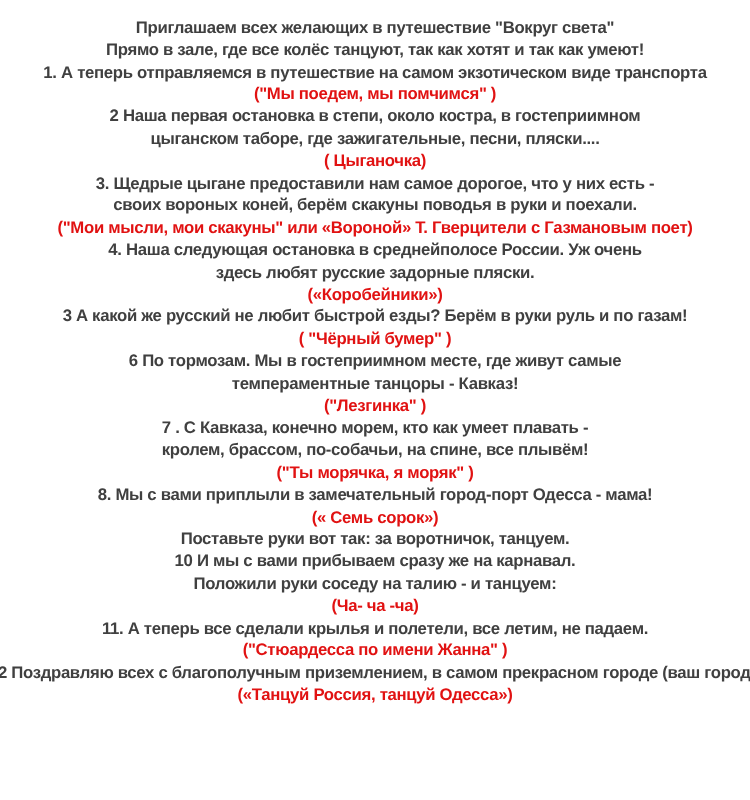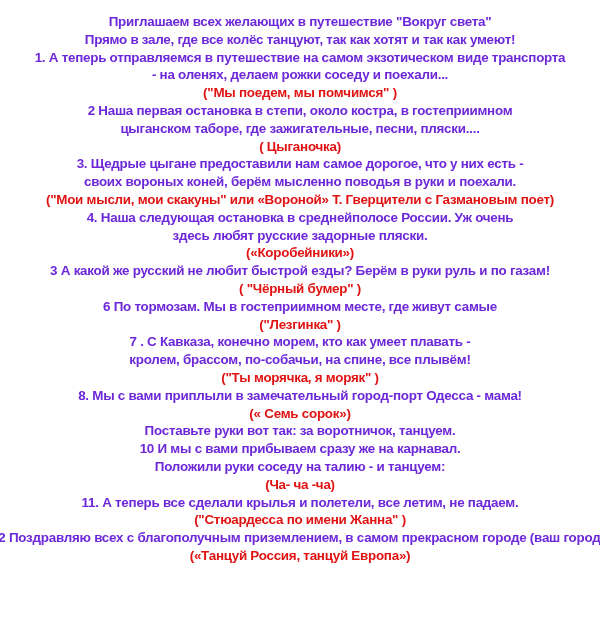--- a/index.html
+++ b/index.html
@@ -26,53 +26,53 @@
   .line {
     flex: 0 0 auto;
     height: 17.8px;
     line-height: 17.8px;
     font-size: 13.4px;
     font-weight: bold;
     letter-spacing: -0.25px;
     white-space: nowrap;
     text-align: center;
   }
-  .line.blue { color: #6d28d9; }
+  .line.blue { color: #404040; }
   .line.red  { color: #e11212; }
 </style>
 </head>
 <body>
 
 <div class="page">
   <div id="lines-container" style="display: flex; flex-direction: column; align-items: center;">
       <div class="line blue">Приглашаем всех желающих в путешествие "Вокруг света"</div>
       <div class="line blue">Прямо в зале, где все колёс танцуют, так как хотят и так как умеют!</div>
       <div class="line blue">1. А теперь отправляемся в путешествие на самом экзотическом виде транспорта</div>
-      <div class="line blue">- на оленях, делаем рожки соседу и поехали...</div>
       <div class="line red">("Мы поедем, мы помчимся" )</div>
       <div class="line blue">2 Наша первая остановка в степи, около костра, в гостеприимном</div>
       <div class="line blue">цыганском таборе, где зажигательные, песни, пляски....</div>
       <div class="line red">( Цыганочка)</div>
       <div class="line blue">3. Щедрые цыгане предоставили нам самое дорогое, что у них есть -</div>
-      <div class="line blue">своих вороных коней, берём мысленно поводья в руки и поехали.</div>
+      <div class="line blue">своих вороных коней, берём скакуны поводья в руки и поехали.</div>
       <div class="line red">("Мои мысли, мои скакуны" или «Вороной» Т. Гверцители с Газмановым поет)</div>
       <div class="line blue">4. Наша следующая остановка в среднейполосе России. Уж очень</div>
       <div class="line blue">здесь любят русские задорные пляски.</div>
       <div class="line red">(«Коробейники»)</div>
       <div class="line blue">3 А какой же русский не любит быстрой езды? Берём в руки руль и по газам!</div>
       <div class="line red">( "Чёрный бумер" )</div>
       <div class="line blue">6 По тормозам. Мы в гостеприимном месте, где живут самые</div>
+      <div class="line blue">темпераментные танцоры - Кавказ!</div>
       <div class="line red">("Лезгинка" )</div>
       <div class="line blue">7 . С Кавказа, конечно морем, кто как умеет плавать -</div>
       <div class="line blue">кролем, брассом, по-собачьи, на спине, все плывём!</div>
       <div class="line red">("Ты морячка, я моряк" )</div>
       <div class="line blue">8. Мы с вами приплыли в замечательный город-порт Одесса - мама!</div>
       <div class="line red">(« Семь сорок»)</div>
       <div class="line blue">Поставьте руки вот так: за воротничок, танцуем.</div>
       <div class="line blue">10 И мы с вами прибываем сразу же на карнавал.</div>
       <div class="line blue">Положили руки соседу на талию - и танцуем:</div>
       <div class="line red">(Ча- ча -ча)</div>
       <div class="line blue">11. А теперь все сделали крылья и полетели, все летим, не падаем.</div>
       <div class="line red">("Стюардесса по имени Жанна" )</div>
       <div class="line blue">12 Поздравляю всех с благополучным приземлением, в самом прекрасном городе (ваш город):</div>
-      <div class="line red">(«Танцуй Россия, танцуй Европа»)</div>
+      <div class="line red">(«Танцуй Россия, танцуй Одесса»)</div>
     </div>
 </div>
 
 </body></html>

